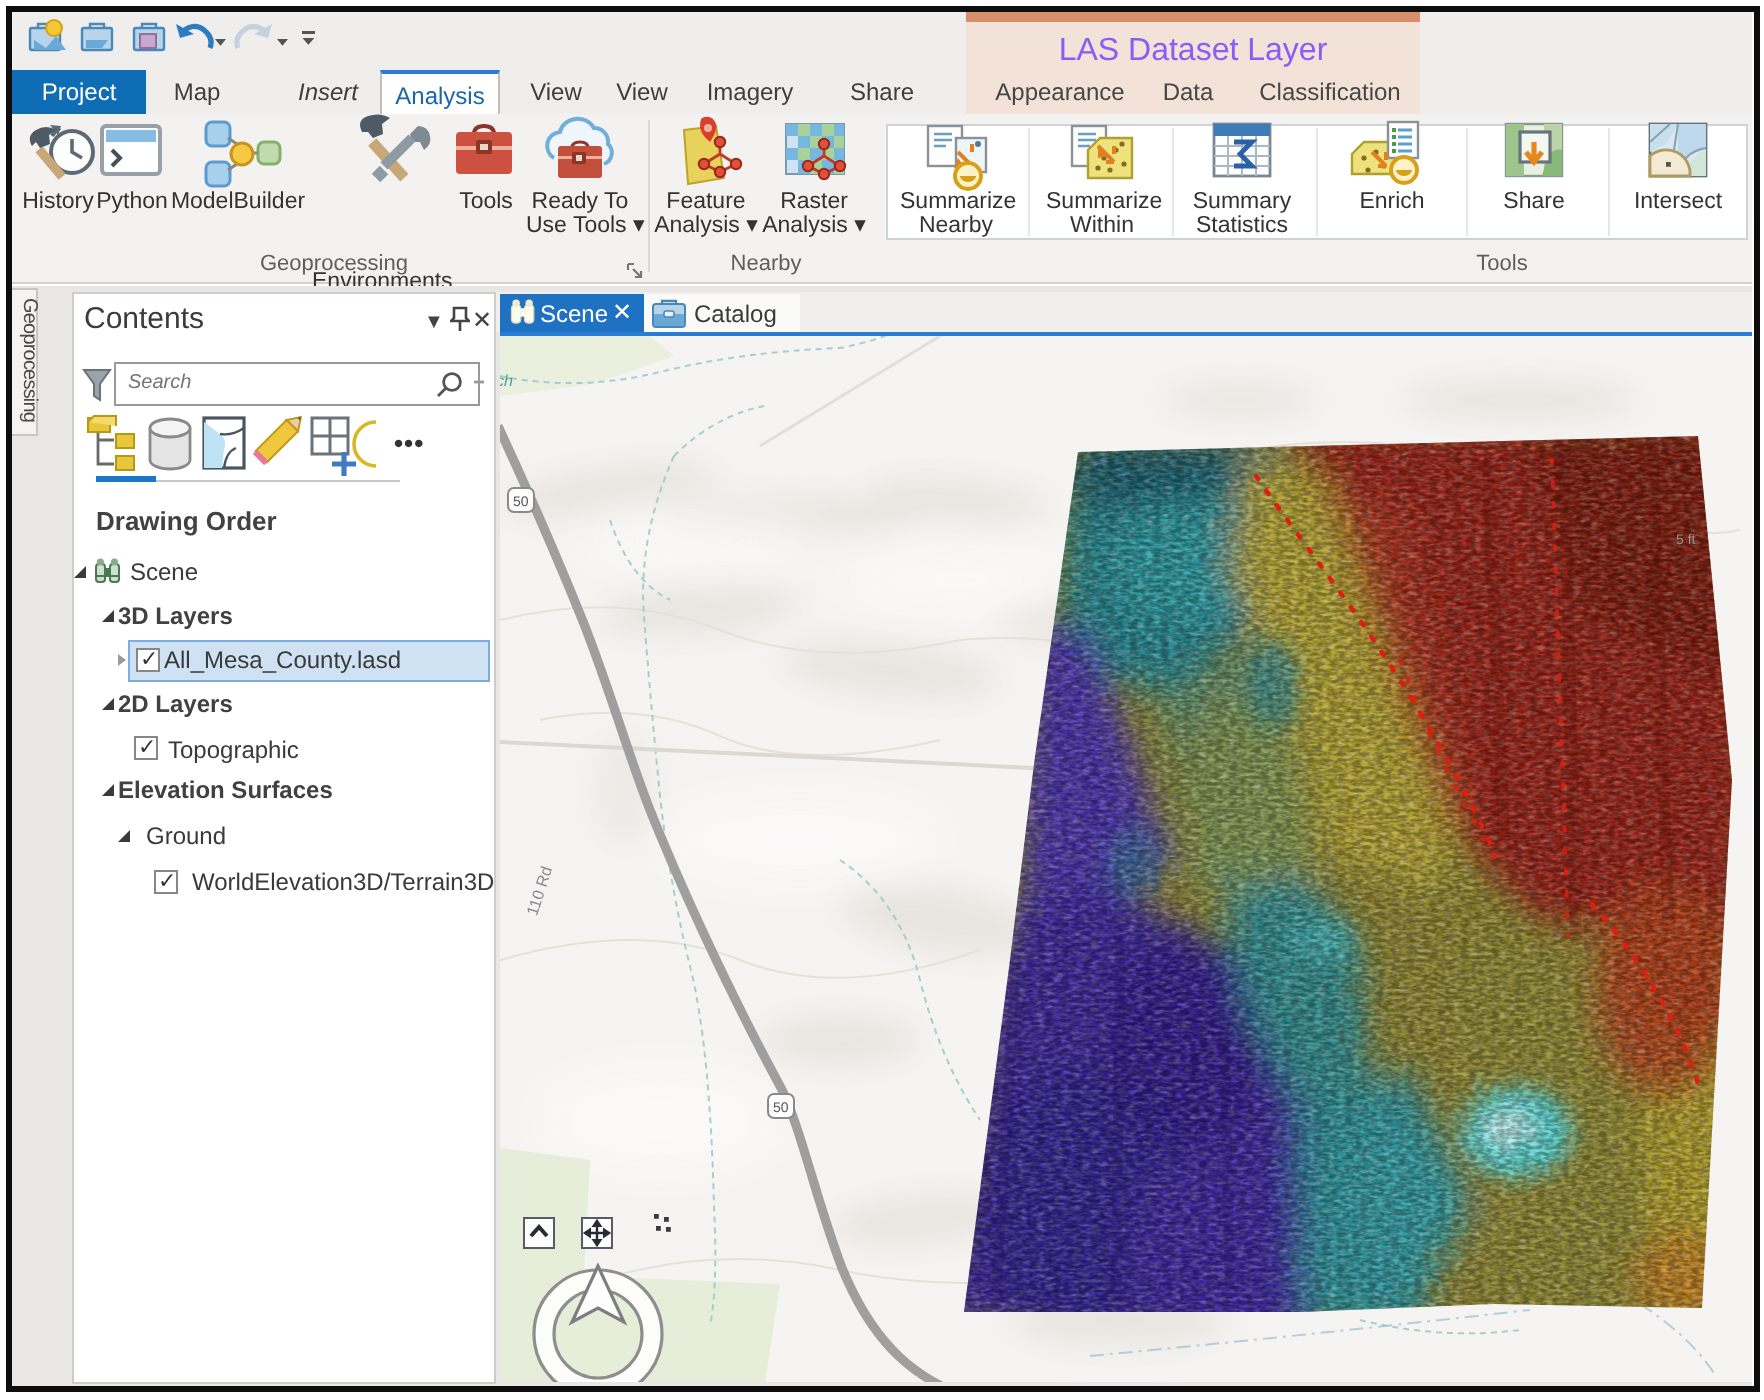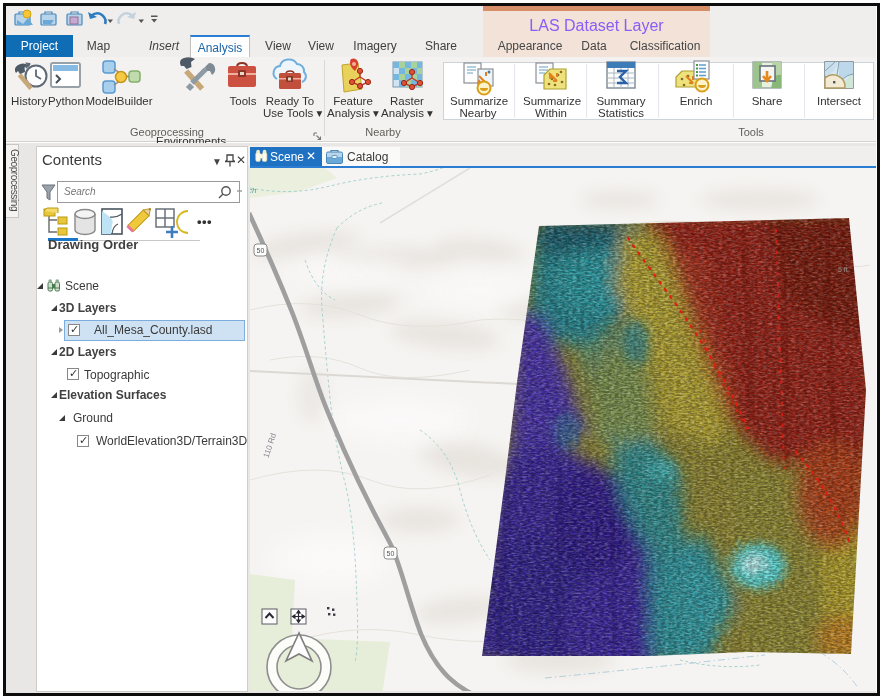--- a/index.html
+++ b/index.html
@@ -365,38 +365,38 @@
     <path d="M129 29 v18 M120 38 h18" stroke="#6a727a" stroke-width="1.5"></path>
     <path d="M136 46 v12 M130 52 h12" stroke="#3e7cc0" stroke-width="2.6"></path>
   </g>
 
   <path d="M152 31 a11 11 0 0 0 0 22" fill="none" stroke="#d8b820" stroke-width="1.8"></path>
 </svg></div>
 <div class="abs" id="iconline"></div>
 <div class="abs" id="iconlinesel"></div>
 <div class="abs" id="dots3">•••</div>
 
-<div class="tnode tbold" style="left:48px;top:237px;font-size:13px;text-align:center;">Drawing Order</div>
+<div class="tnode tbold" style="left:48px;top:253px;font-size:13px;text-align:center;">Drawing Order</div>
 <div class="expd" style="left:37px;top:283px;"></div>
 <div class="abs" style="left:47px;top:278px;">
 <svg width="14" height="15" viewBox="0 0 14 15">
   <rect x="1" y="4" width="4.5" height="9" rx="1.5" fill="#cfe0d0" stroke="#4a7a50" stroke-width="1"></rect>
   <rect x="8" y="4" width="4.5" height="9" rx="1.5" fill="#cfe0d0" stroke="#4a7a50" stroke-width="1"></rect>
   <rect x="5.5" y="6" width="2.5" height="4" fill="#4a7a50"></rect>
   <path d="M1 10 h11.5" stroke="#4a7a50" stroke-width="1"></path>
   <circle cx="3.2" cy="3" r="1.8" fill="#8aaa8e"></circle>
           <circle cx="10.2" cy="3" r="1.8" fill="#8aaa8e"></circle>
 </svg></div>
 <div class="tnode" style="left:65px;top:279px;">Scene</div>
 <div class="expd" style="left:51px;top:305px;"></div>
 <div class="tnode tbold" style="left:59px;top:301px;">3D Layers</div>
 <div class="abs" id="selrow"></div>
 <div class="expc" style="left:59px;top:327px;"></div>
 <div class="cb" style="left:68px;top:324px;"></div>
-<div class="tnode" style="left:94px;top:323px;text-align:center;">All_Mesa_County.lasd</div>
+<div class="tnode" style="left:82px;top:323px;text-align:center;">All_Mesa_County.lasd</div>
 <div class="expd" style="left:51px;top:349px;"></div>
 <div class="tnode tbold" style="left:59px;top:345px;">2D Layers</div>
 <div class="cb" style="left:67px;top:368px;"></div>
 <div class="tnode" style="left:84px;top:368px;">Topographic</div>
 <div class="expd" style="left:51px;top:392px;"></div>
 <div class="tnode tbold" style="left:59px;top:388px;">Elevation Surfaces</div>
 <div class="expd" style="left:59px;top:415px;"></div>
 <div class="tnode" style="left:73px;top:411px;">Ground</div>
 <div class="cb" style="left:77px;top:435px;"></div>
 <div class="tnode" style="left:96px;top:434px;">WorldElevation3D/Terrain3D</div>

